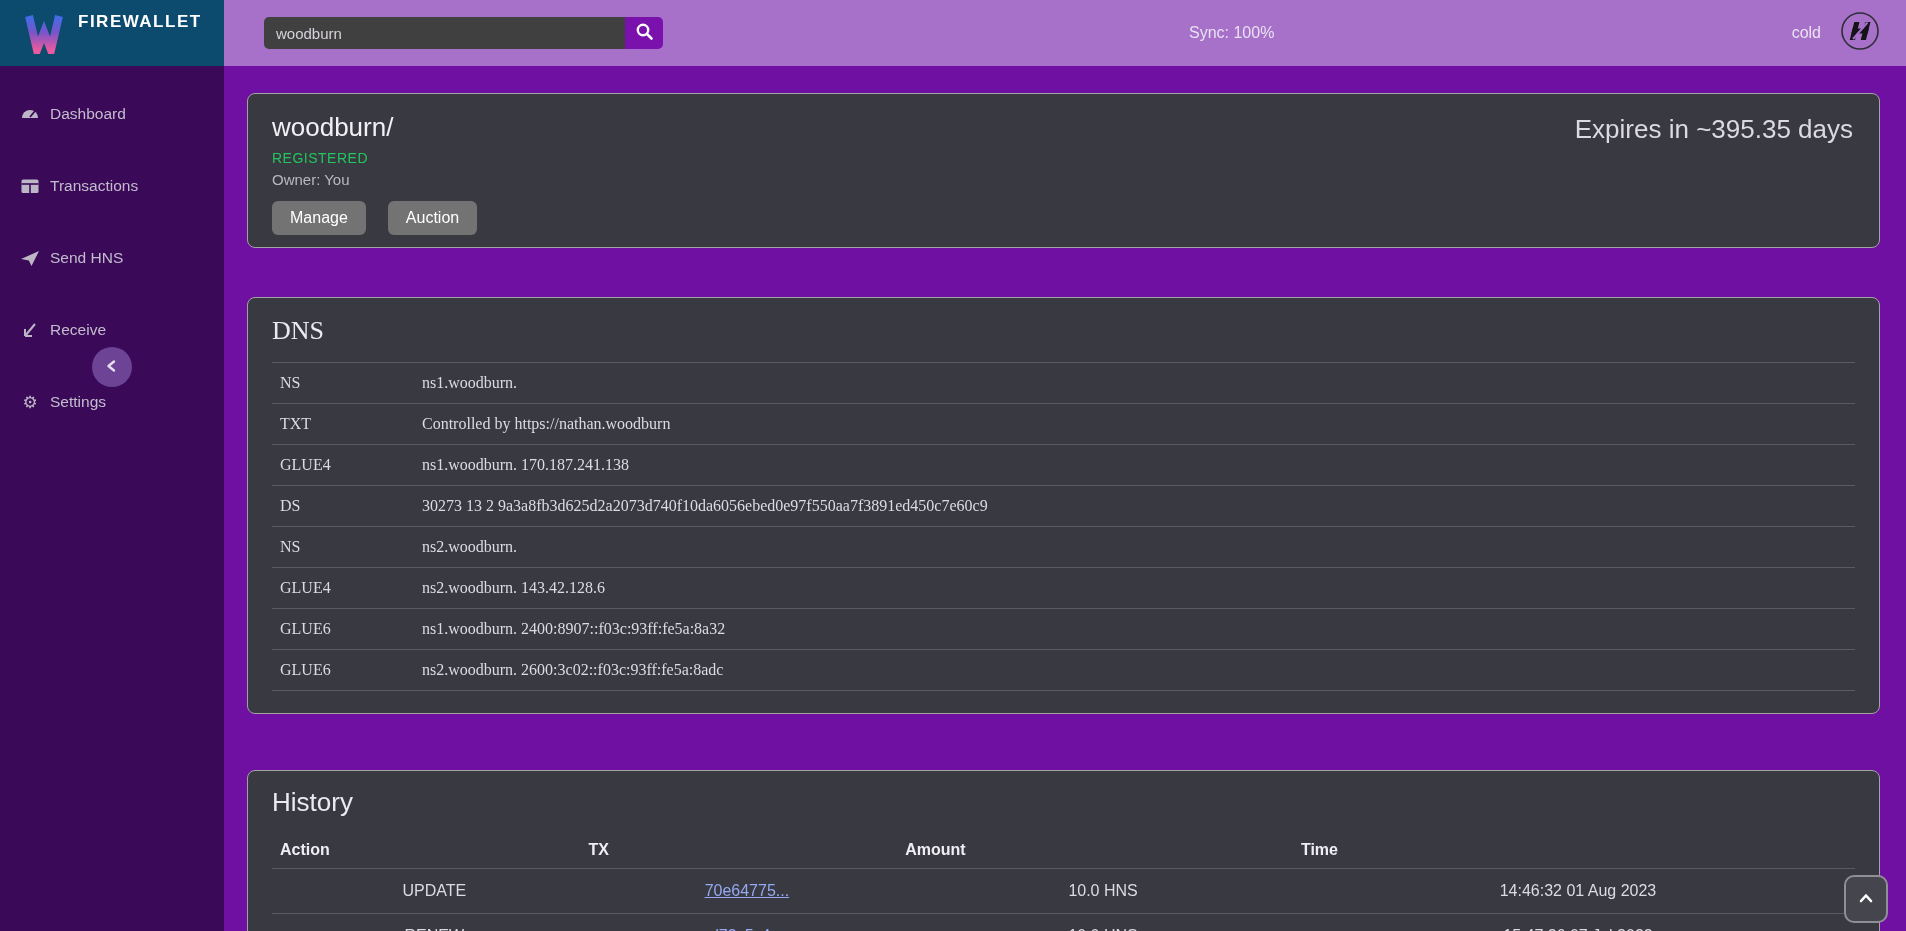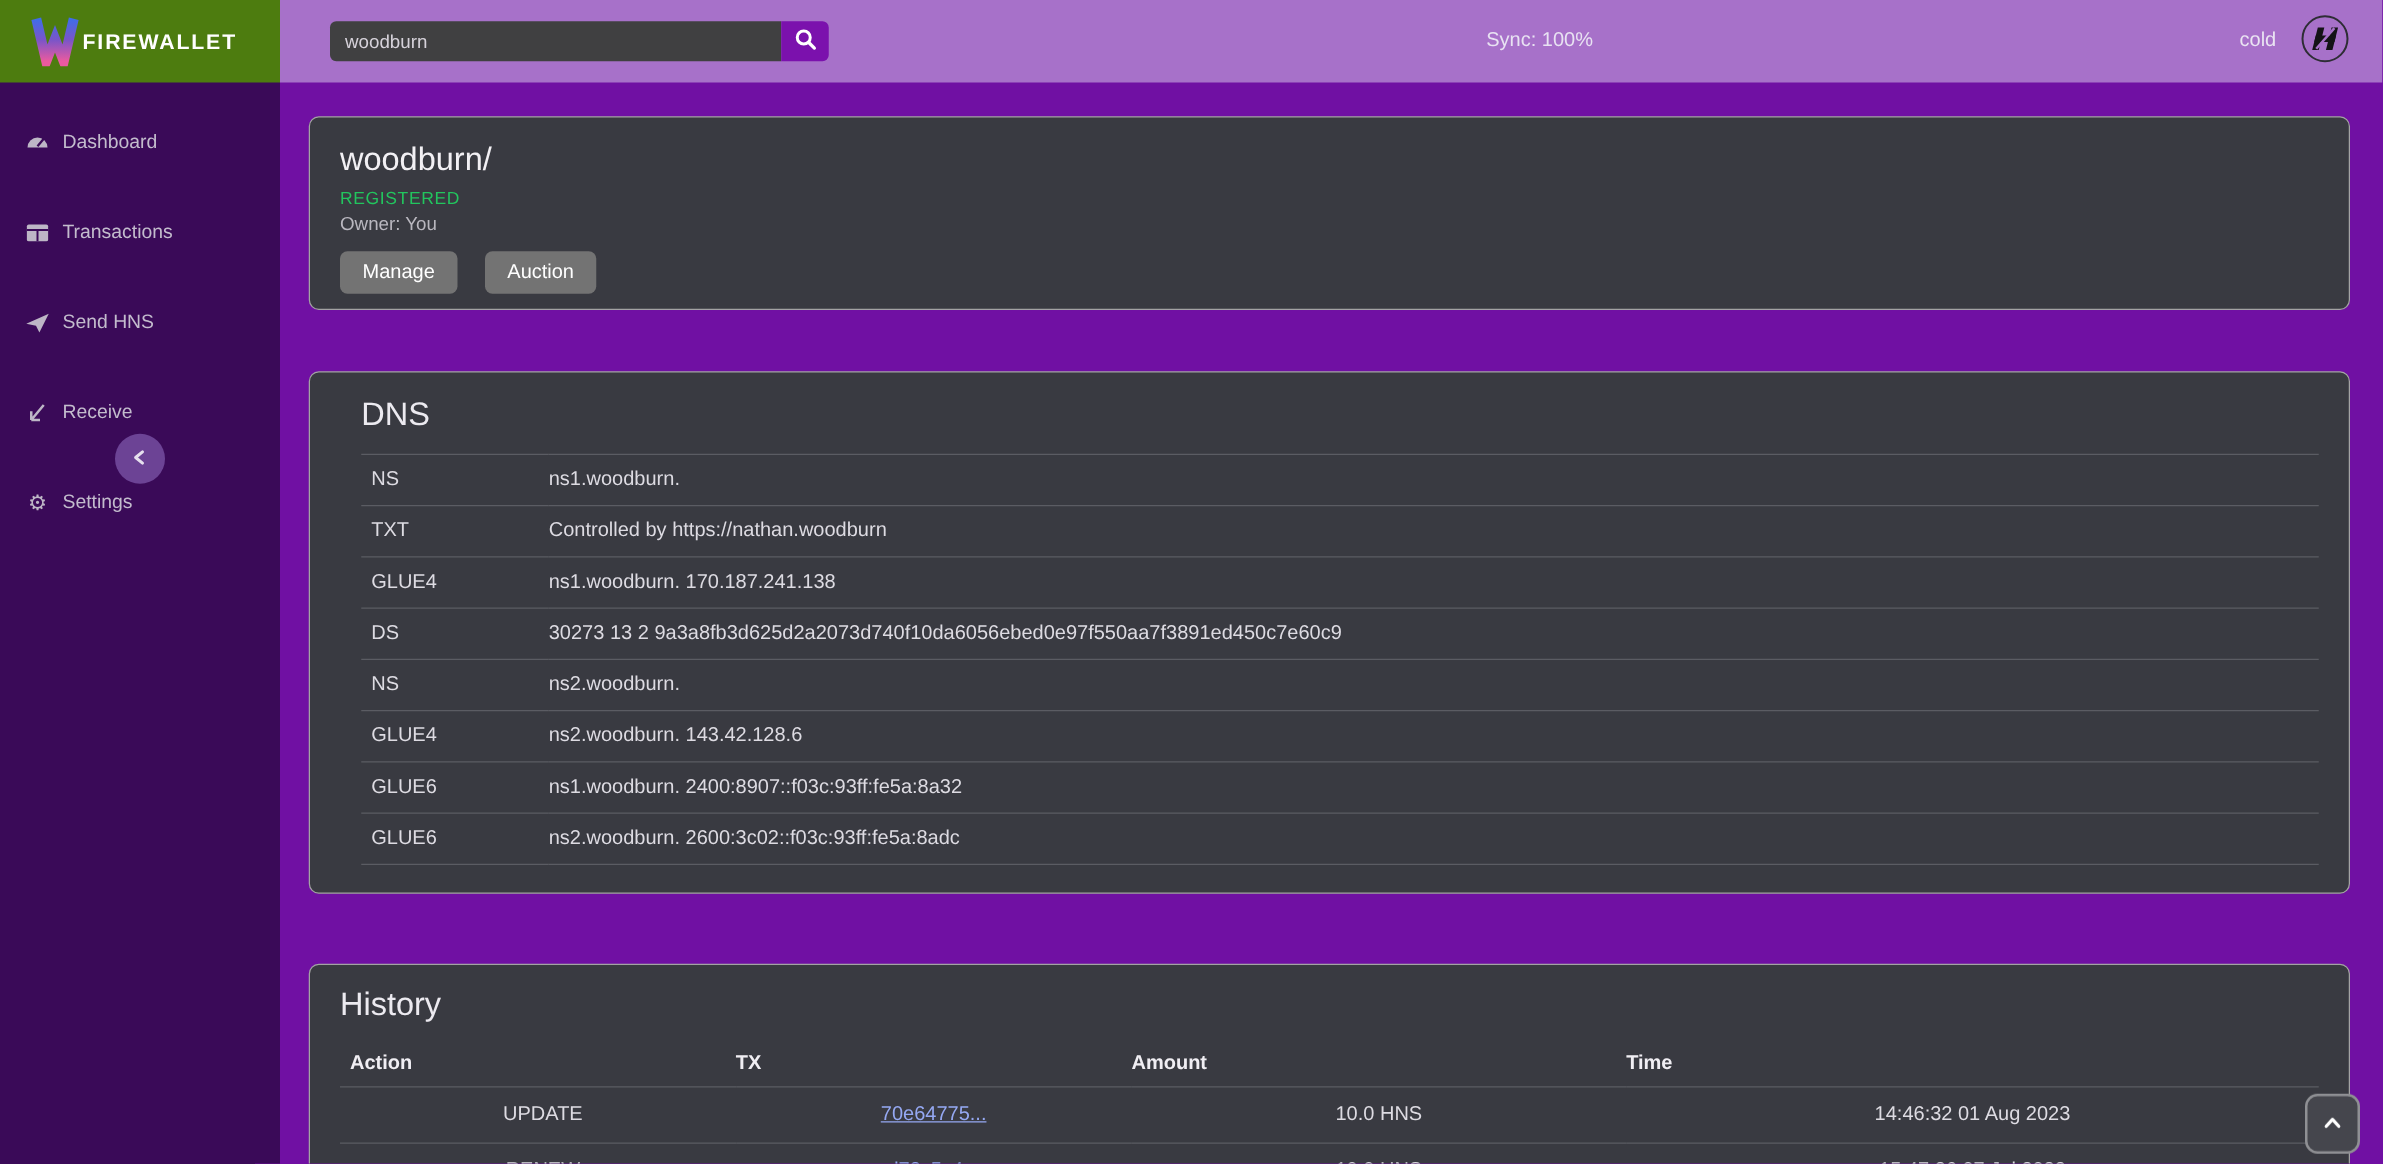--- a/index.html
+++ b/index.html
@@ -13,23 +13,23 @@
   }
 
   
   .sidebar {
     width:224px; min-width:224px; height:100%;
     background:#3a0a58;
     position:relative;
     z-index:2;
   }
   .logo-row {
-    display:flex; align-items:center; 
+    display:flex; align-items:flex-start; gap:12px;
     padding:12px 0 10px 22px; height:66px;
-    background:#4d7c0f;
+    background:#0c4a6e;
   }
   .logo-text {
     color:#ffffff; font-weight:bold; font-size:17px; letter-spacing:1.5px;
   }
   .nav { margin-top:24px; }
   .nav-item {
     display:flex; align-items:center; gap:10px;
     padding:14px 20px; cursor:pointer;
     color:#c3bccd; font-size:15.5px;
     margin-bottom:24px;
@@ -96,21 +96,21 @@
   .domain-status { margin-top:7px; font-size:14px; color:#22c55e; letter-spacing:0.5px; }
   .domain-owner { margin-top:5px; font-size:15px; color:#b9b7bf; }
   .domain-buttons { margin-top:13px; display:flex; gap:22px; }
   .btn-purple {
     background:#737373; color:#fff; border:none; cursor:pointer;
     font-size:16px; padding:8px 18px; border-radius:6px;
     font-family:"Liberation Sans", sans-serif;
   }
   .expires { position:absolute; top:20px; right:26px; font-size:26px; color:#dcdae0; }
 
-  .dns-card { margin-top:49px; padding:18px 24px 22px 41px; }
+  .dns-card { margin-top:49px; padding:18px 24px 22px 24px;font-family:Liberation Serif, serif; }
   .card-title { font-size:26px; color:#eceaf0; font-weight:normal; }
   .dns-table { width:100%; border-collapse:collapse; margin-top:16px; }
   .dns-table tr { border-top:1px solid #5b5c63; }
   .dns-table tr:last-child { border-bottom:1px solid #5b5c63; }
   .dns-table td { height:41px; font-size:16px; color:#dddbe2; vertical-align:middle; }
   .dns-type { width:150px; padding-left:8px; }
 
   .history-card { margin-top:56px; padding:16px 24px 0 24px; height:400px; }
   .history-table { width:100%; border-collapse:collapse; margin-top:14px; }
   .history-table th {
@@ -244,20 +244,21 @@
   <main class="main">
 
     <section class="card domain-card">
       <h1 class="domain-title">woodburn/</h1>
       <div class="domain-status">REGISTERED</div>
       <div class="domain-owner">Owner: You</div>
       <div class="domain-buttons">
         <button class="btn-purple">Manage</button>
         <button class="btn-purple">Auction</button>
       </div>
+      <div class="expires">Expires in ~395.35 days</div>
     </section>
 
     <section class="card dns-card">
       <h2 class="card-title">DNS</h2>
       <table class="dns-table">
         <tbody>
           <tr>
             <td class="dns-type">NS</td>
             <td>ns1.woodburn.</td>
           </tr>

